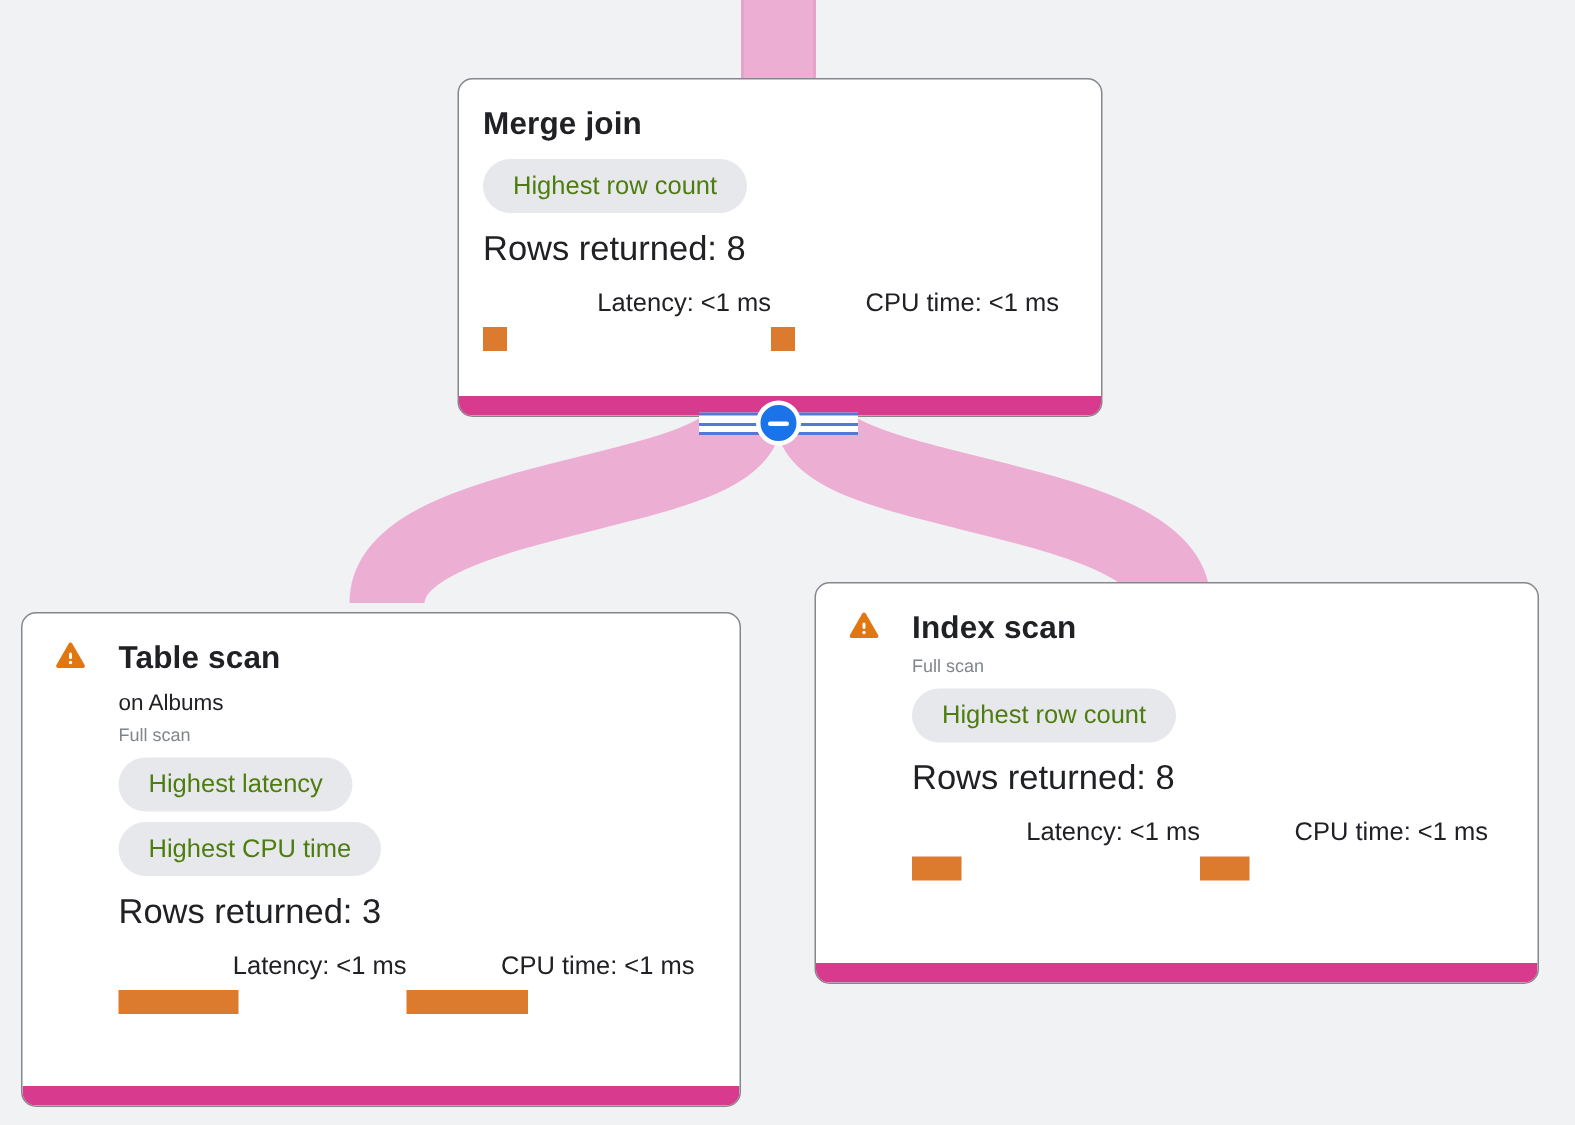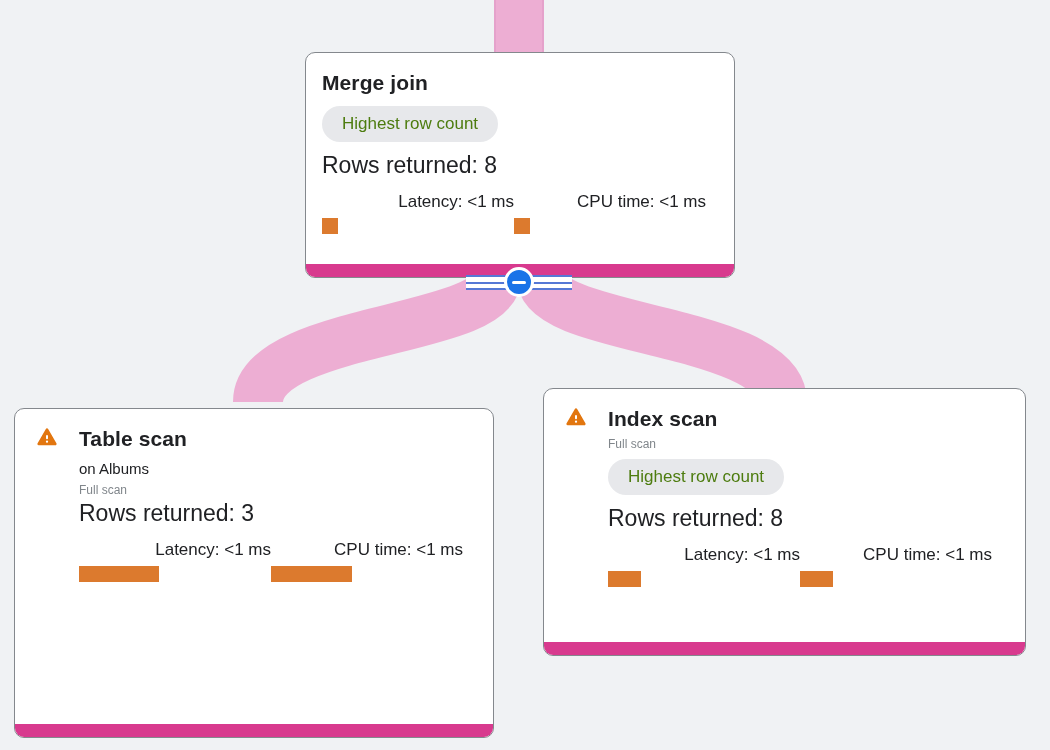--- a/index.html
+++ b/index.html
@@ -159,20 +159,24 @@
         <svg class="warn-icon" viewBox="0 0 24 24">
           <path d="M12 3.2 L21.9 20.4 H2.1 Z" fill="#e2760f" stroke="#e2760f" stroke-width="3.2" stroke-linejoin="round"></path>
           <rect x="10.8" y="9.6" width="2.4" height="5.2" rx="1.2" fill="#ffffff"></rect>
           <circle cx="12" cy="17.6" r="1.35" fill="#ffffff"></circle>
         </svg>
         <h2 class="node-title">Table scan</h2>
       </div>
       <div class="indent">
         <div class="subtitle">on Albums</div>
         <div class="scan-type">Full scan</div>
+        <div class="badges">
+          <div><span class="pill">Highest latency</span></div>
+          <div><span class="pill">Highest CPU time</span></div>
+        </div>
         <div class="rows-returned">Rows returned: 3</div>
         <div class="metrics">
           <div class="metric">
             <div class="metric-label">Latency: &lt;1 ms</div>
             <div class="metric-bar" style="width: 80px;"></div>
           </div>
           <div class="metric">
             <div class="metric-label">CPU time: &lt;1 ms</div>
             <div class="metric-bar" style="width: 81px;"></div>
           </div>

